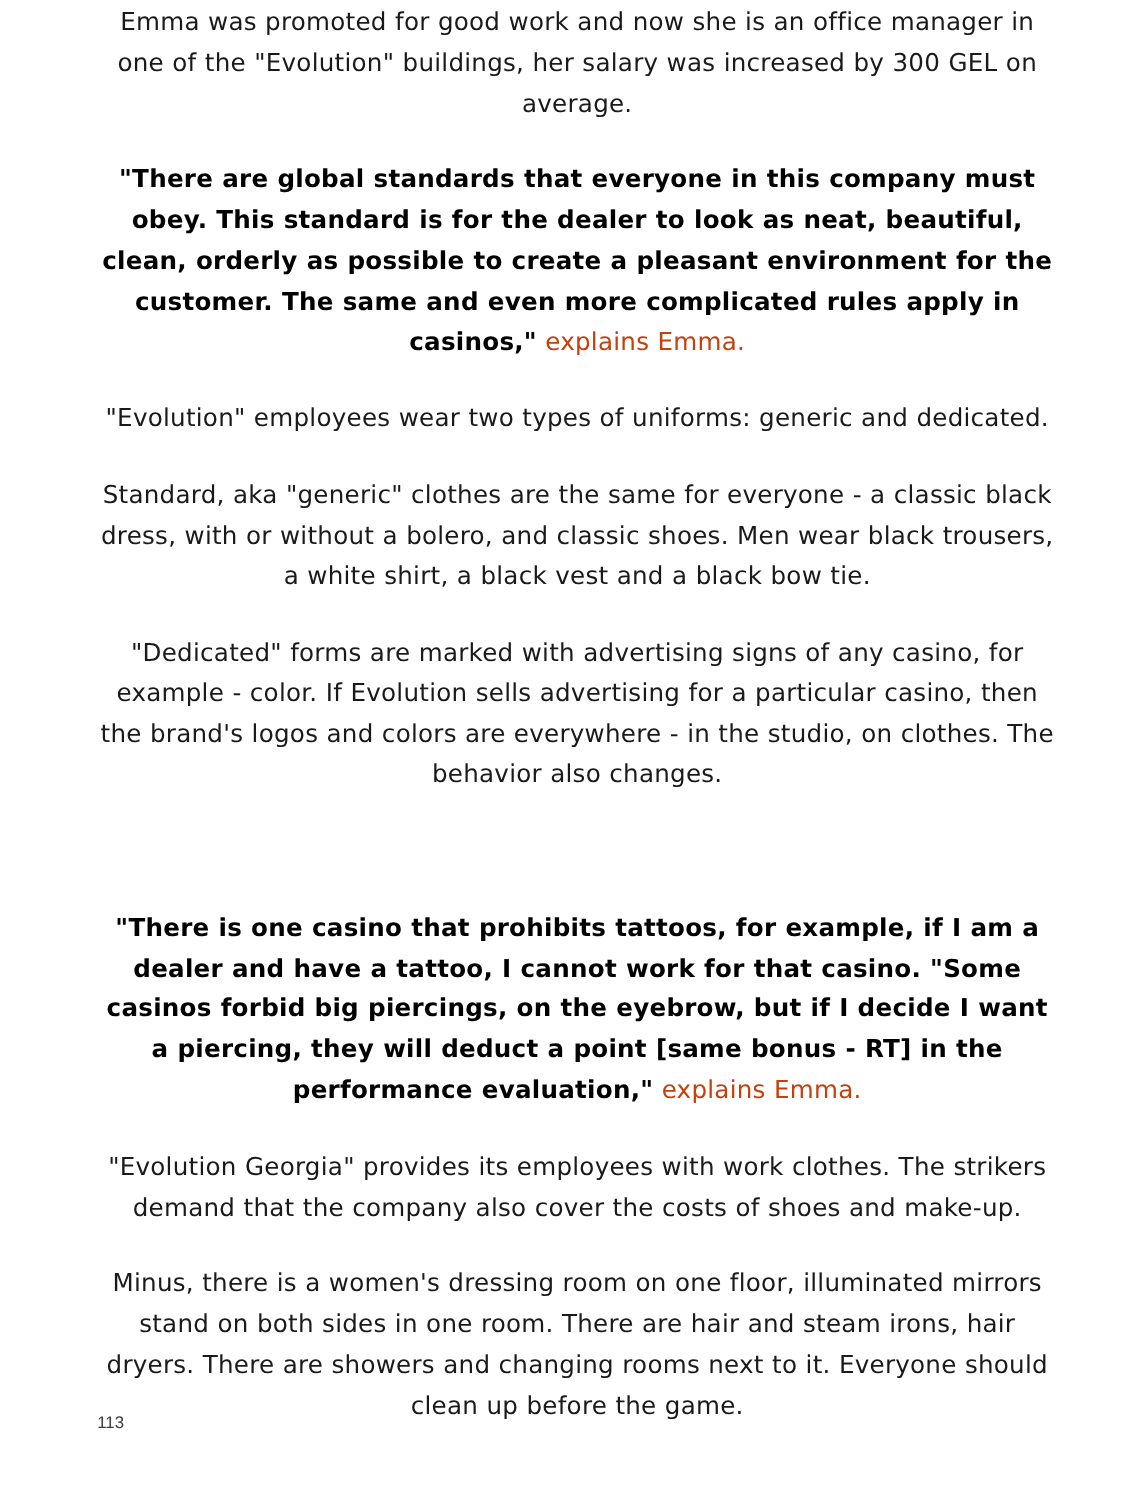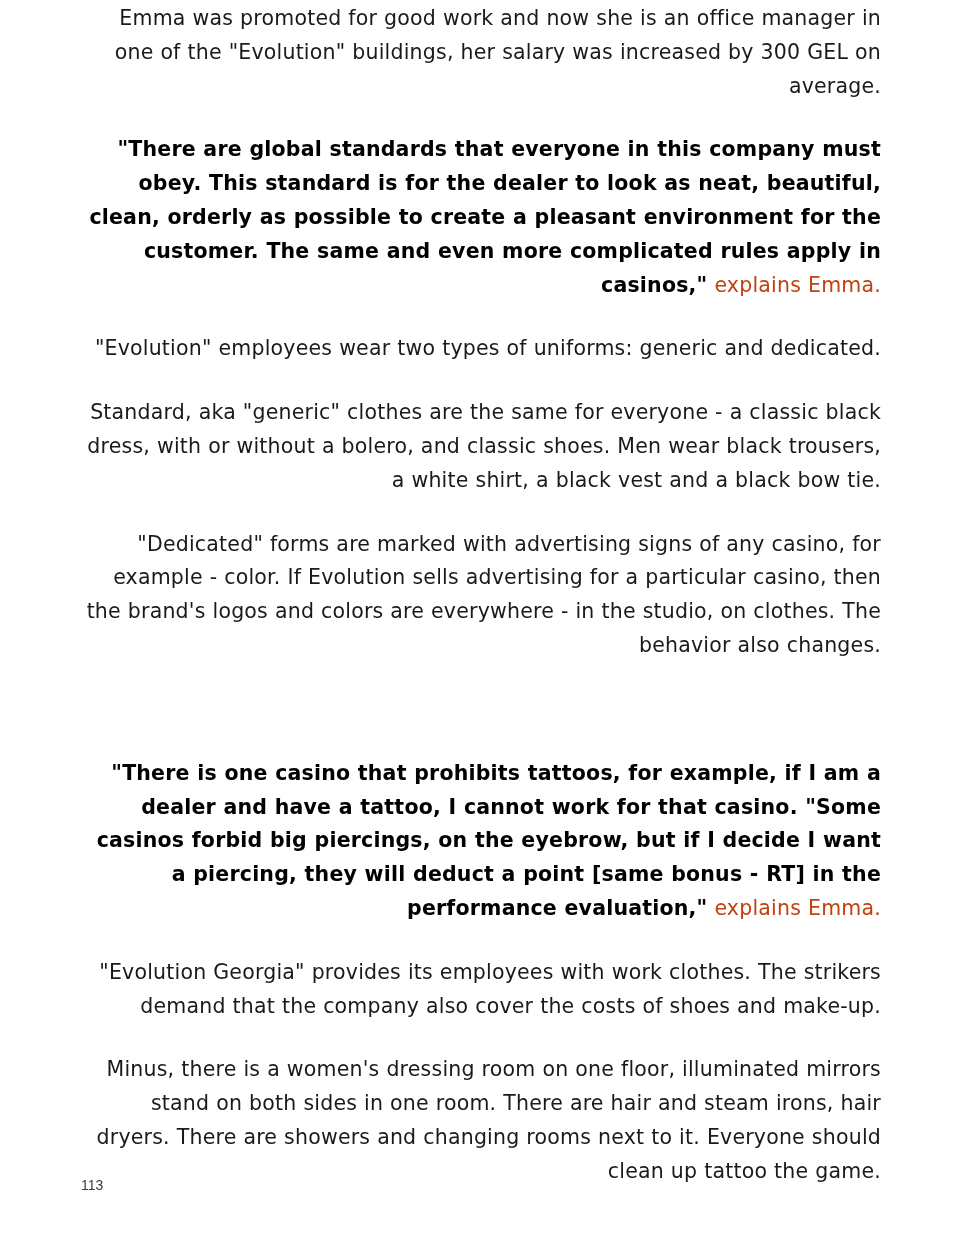--- a/index.html
+++ b/index.html
@@ -34,21 +34,21 @@
     width: 800px;
   }
 
   p.para {
     margin: 0 0 30px 0;
     font-size: 20.5px;
     line-height: 33.8px;
     color: #1a1a1a;
     letter-spacing: 0.01em;
     word-spacing: 0.01em;
-    text-align: right;
+    text-align: center;
   }
 
   p.para.first {
     margin-top: 2px;
   }
 
   
   .bold-lead {
     font-weight: 700;
     color: #000000;
@@ -97,19 +97,19 @@
     <p class="para">"Dedicated" forms are marked with advertising signs of any casino, for example - color. If Evolution sells advertising for a particular casino, then the brand's logos and colors are everywhere - in the studio, on clothes. The behavior also changes.</p>
 
     <span class="spacer-gap"></span>
 
     <p class="para">
       <span class="bold-lead">"There is one casino that prohibits tattoos, for example, if I am a dealer and have a tattoo, I cannot work for that casino. "Some casinos forbid big piercings, on the eyebrow, but if I decide I want a piercing, they will deduct a point [same bonus - RT] in the performance evaluation,"</span><span class="reg-tail"> explains Emma.</span>
     </p>
 
     <p class="para">"Evolution Georgia" provides its employees with work clothes. The strikers demand that the company also cover the costs of shoes and make-up.</p>
 
-    <p class="para">Minus, there is a women's dressing room on one floor, illuminated mirrors stand on both sides in one room. There are hair and steam irons, hair dryers. There are showers and changing rooms next to it. Everyone should clean up tattoo the game.</p>
+    <p class="para">Minus, there is a women's dressing room on one floor, illuminated mirrors stand on both sides in one room. There are hair and steam irons, hair dryers. There are showers and changing rooms next to it. Everyone should clean up before the game.</p>
 
   </div>
 
   <div class="page-number">113</div>
 
 </div>
 
 </body></html>

